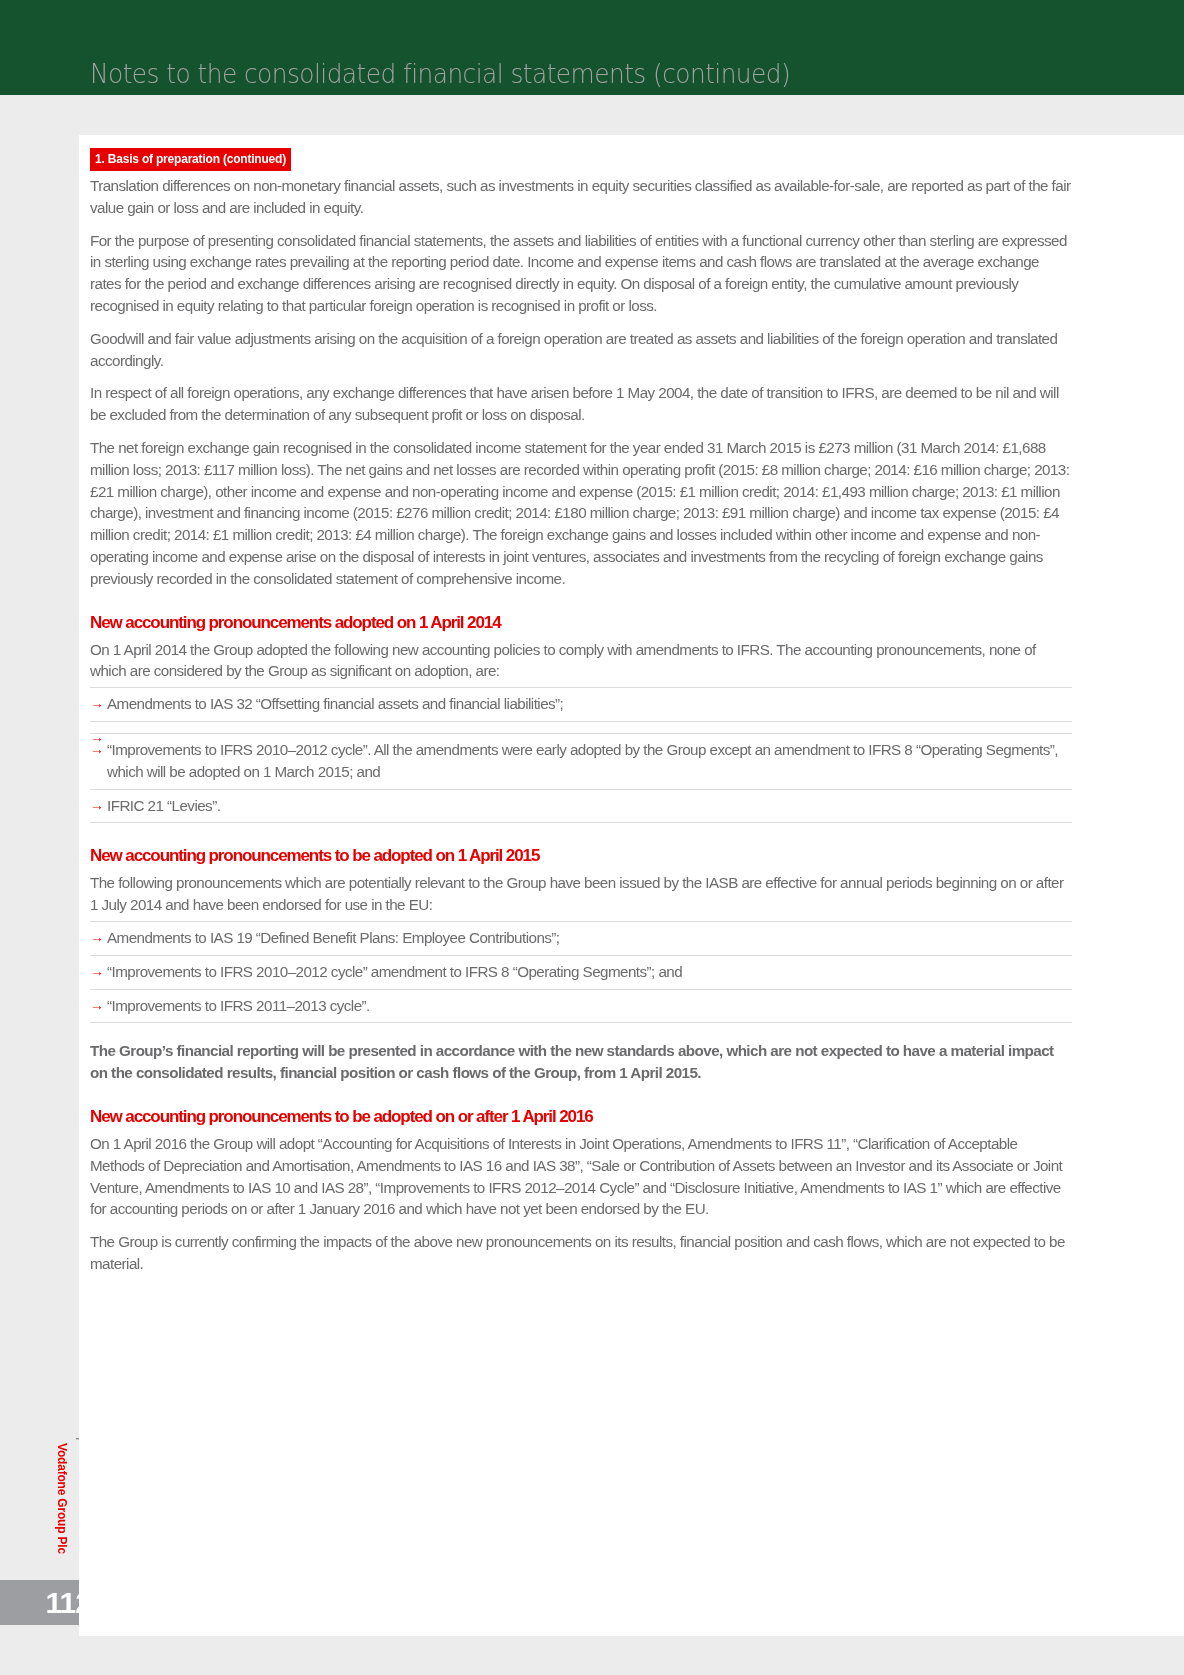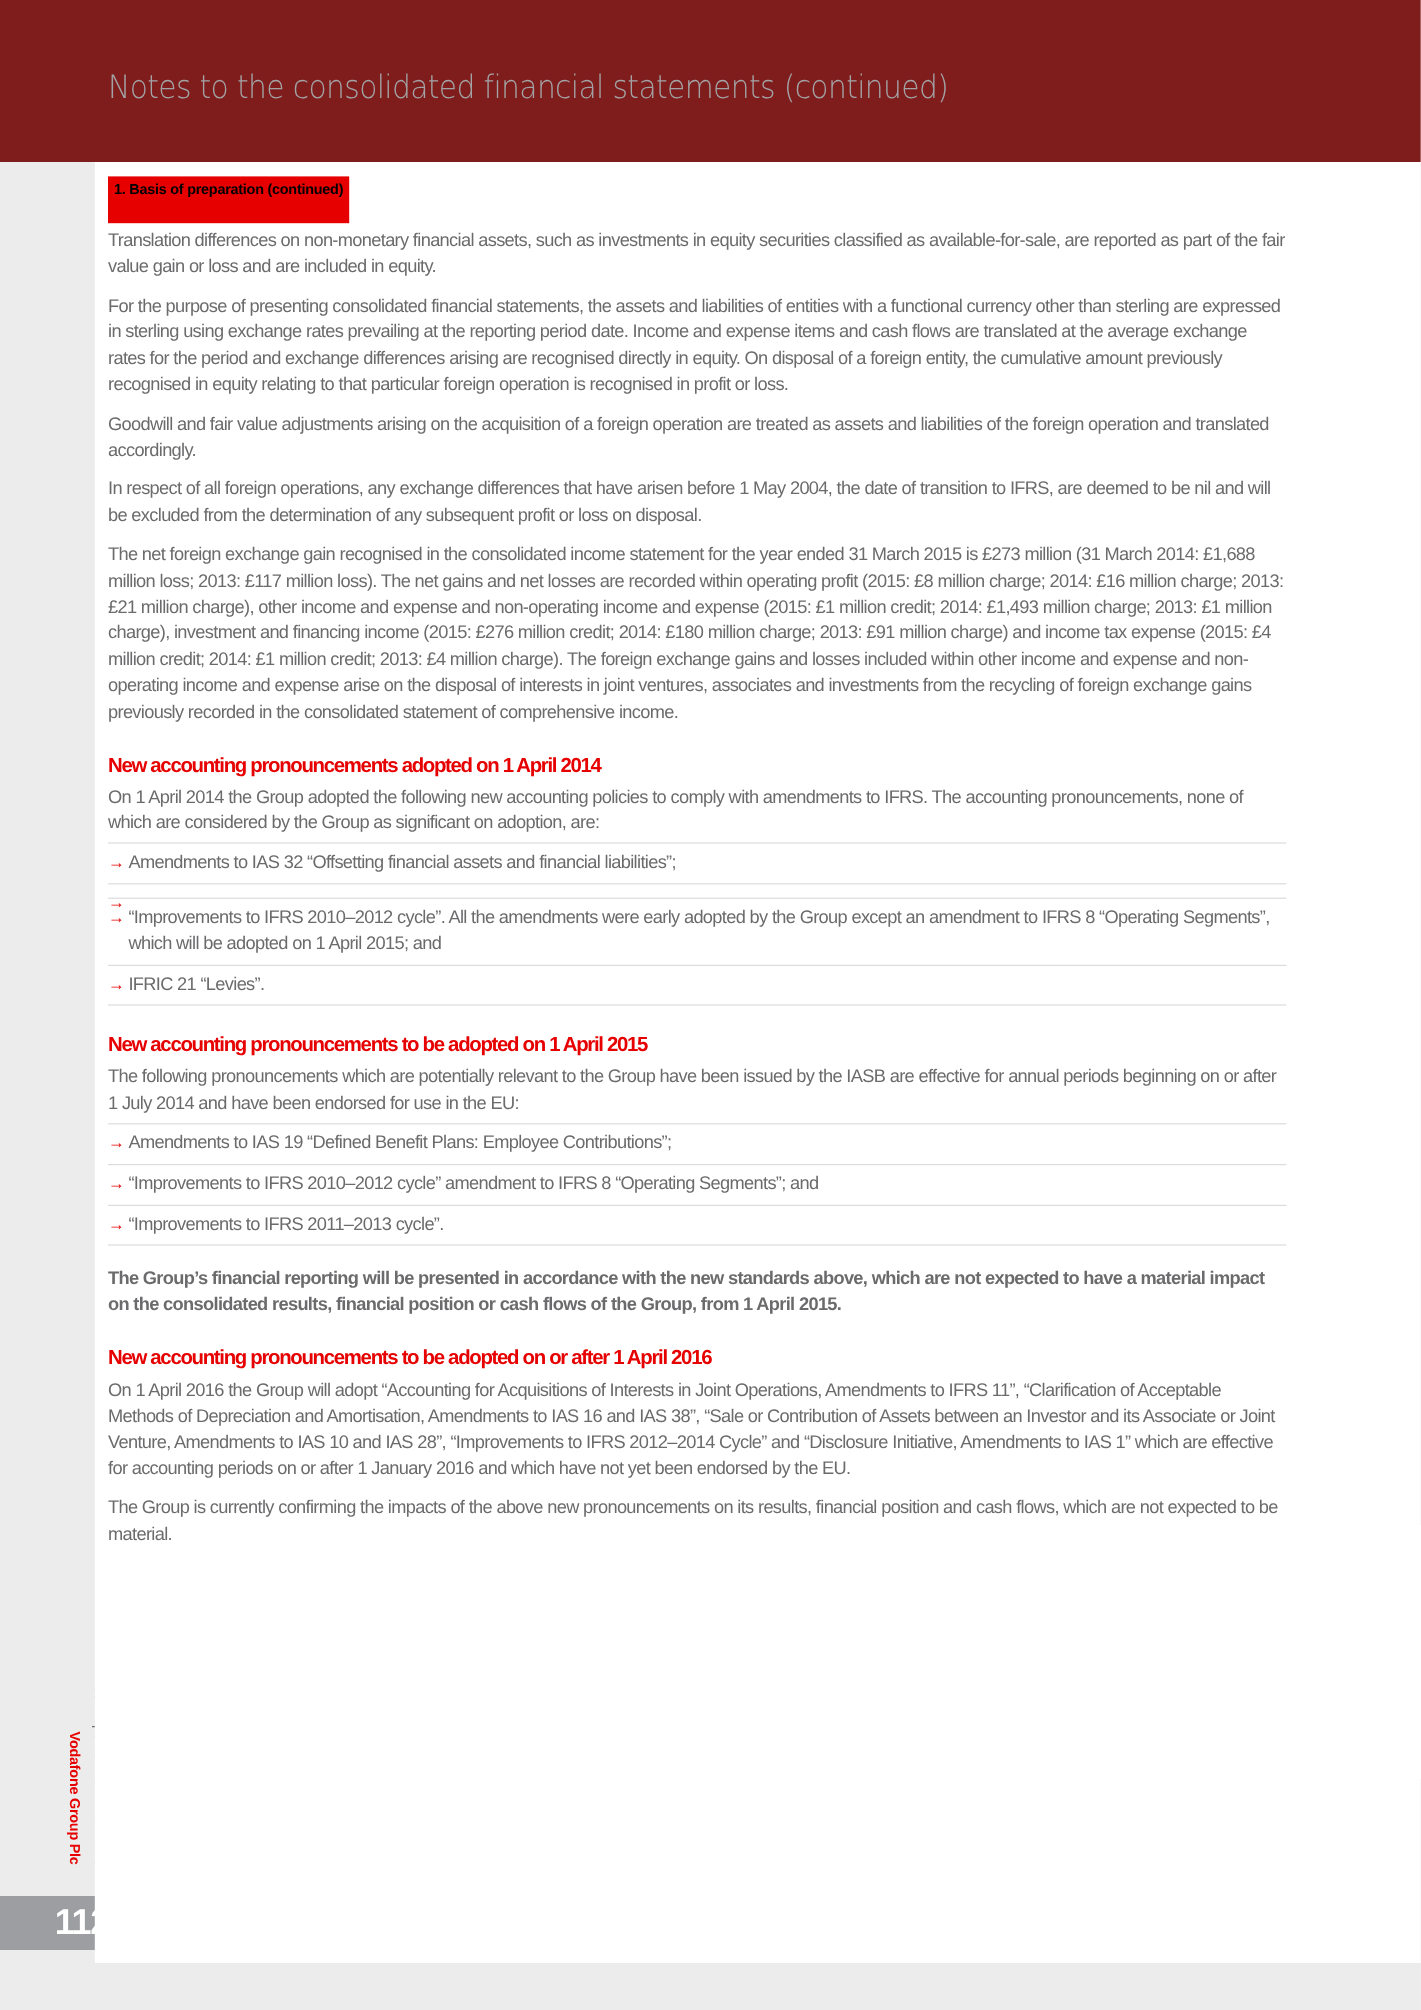--- a/index.html
+++ b/index.html
@@ -2,22 +2,22 @@
 <html><head>
 <meta charset="utf-8">
 <style>
   html, body { margin: 0; padding: 0; }
   body {
     width: 1184px; height: 1675px; position: relative; overflow: hidden;
     background: #ececec;
     font-family: "Liberation Sans", sans-serif;
   }
   .top-band {
-    position: absolute; left: 0; top: 0; width: 1184px; height: 135px;
-    background: #7f1d1d;
+    position: absolute; left: 0; top: 0; width: 1184px; height: 95px;
+    background: #14532d;
   }
   .page-title {
     position: absolute; left: 90px; top: 58px;
     font-family: "DejaVu Sans", sans-serif; font-weight: 200;
     font-size: 27px; letter-spacing: -0.6px; color: #a3a3a5;
     transform: scaleX(0.92); transform-origin: left top; white-space: nowrap;
   }
   .left-rail {
     position: absolute; left: 0; top: 135px; width: 79px; height: 1435px;
     background: #ececec;
@@ -42,22 +42,22 @@
     background: #ffffff;
   }
   .bottom-band {
     position: absolute; left: 0; top: 1636px; width: 1184px; height: 39px; background: #ececec;
   }
   .content {
     position: absolute; left: 90px; top: 147px; width: 982px;
     color: #6b6b6d; font-size: 15.2px; line-height: 21.8px; letter-spacing: -0.55px;
   }
   .section-tag {
-    display: inline-block; background: #e60000; color: #000000; font-weight: bold;
-    font-size: 12px; padding: 3px 5px 20px 5px; line-height: 16px; letter-spacing: -0.2px;
+    display: inline-block; background: #e60000; color: #ffffff; font-weight: bold;
+    font-size: 12px; padding: 3px 5px 4px 5px; line-height: 16px; letter-spacing: -0.2px;
     margin-bottom: 4px;
   }
   p { margin: 0 0 11px 0; }
   h2 {
     margin: 19px 0 2px 0; color: #e60000; font-size: 17px; font-weight: bold;
     letter-spacing: -1.1px; line-height: 28px;
   }
   ul.bullets { list-style: none; margin: 0 0 0 0; padding: 0; border-top: 1px solid #dcdcdc; }
   ul.bullets li {
     border-bottom: 1px solid #dcdcdc; padding: 5px 0 6px 17px; position: relative;
@@ -91,21 +91,21 @@
   <p>For the purpose of presenting consolidated financial statements, the assets and liabilities of entities with a functional currency other than sterling are expressed in sterling using exchange rates prevailing at the reporting period date. Income and expense items and cash flows are translated at the average exchange rates for the period and exchange differences arising are recognised directly in equity. On disposal of a foreign entity, the cumulative amount previously recognised in equity relating to that particular foreign operation is recognised in profit or loss.</p>
   <p>Goodwill and fair value adjustments arising on the acquisition of a foreign operation are treated as assets and liabilities of the foreign operation and translated accordingly.</p>
   <p>In respect of all foreign operations, any exchange differences that have arisen before 1 May 2004, the date of transition to IFRS, are deemed to be nil and will be excluded from the determination of any subsequent profit or loss on disposal.</p>
   <p>The net foreign exchange gain recognised in the consolidated income statement for the year ended 31 March 2015 is £273 million (31 March 2014: £1,688 million loss; 2013: £117 million loss). The net gains and net losses are recorded within operating profit (2015: £8 million charge; 2014: £16 million charge; 2013: £21 million charge), other income and expense and non-operating income and expense (2015: £1 million credit; 2014: £1,493 million charge; 2013: £1 million charge), investment and financing income (2015: £276 million credit; 2014: £180 million charge; 2013: £91 million charge) and income tax expense (2015: £4 million credit; 2014: £1 million credit; 2013: £4 million charge). The foreign exchange gains and losses included within other income and expense and non-operating income and expense arise on the disposal of interests in joint ventures, associates and investments from the recycling of foreign exchange gains previously recorded in the consolidated statement of comprehensive income.</p>
 
   <h2>New accounting pronouncements adopted on 1 April 2014</h2>
   <p style="margin-bottom:5px">On 1 April 2014 the Group adopted the following new accounting policies to comply with amendments to IFRS. The accounting pronouncements, none of which are considered by the Group as significant on adoption, are:</p>
   <ul class="bullets">
     <li><span class="arrow">→</span><span>Amendments to IAS 32 “Offsetting financial assets and financial liabilities”;</span></li>
     <li><span class="arrow">→</span></li>
-    <li><span class="arrow">→</span><span>“Improvements to IFRS 2010–2012 cycle”. All the amendments were early adopted by the Group except an amendment to IFRS 8 “Operating Segments”, which will be adopted on 1 April 2015; and</span></li>
+    <li><span class="arrow">→</span><span>“Improvements to IFRS 2010–2012 cycle”. All the amendments were early adopted by the Group except an amendment to IFRS 8 “Operating Segments”, which will be adopted on 1 March 2015; and</span></li>
     <li><span class="arrow">→</span><span>IFRIC 21 “Levies”.</span></li>
   </ul>
 
   <h2>New accounting pronouncements to be adopted on 1 April 2015</h2>
   <p style="margin-bottom:5px">The following pronouncements which are potentially relevant to the Group have been issued by the IASB are effective for annual periods beginning on or after 1 July 2014 and have been endorsed for use in the EU:</p>
   <ul class="bullets">
     <li><span class="arrow">→</span><span>Amendments to IAS 19 “Defined Benefit Plans: Employee Contributions”;</span></li>
     <li><span class="arrow">→</span><span>“Improvements to IFRS 2010–2012 cycle” amendment to IFRS 8 “Operating Segments”; and</span></li>
     <li><span class="arrow">→</span><span>“Improvements to IFRS 2011–2013 cycle”.</span></li>
   </ul>

